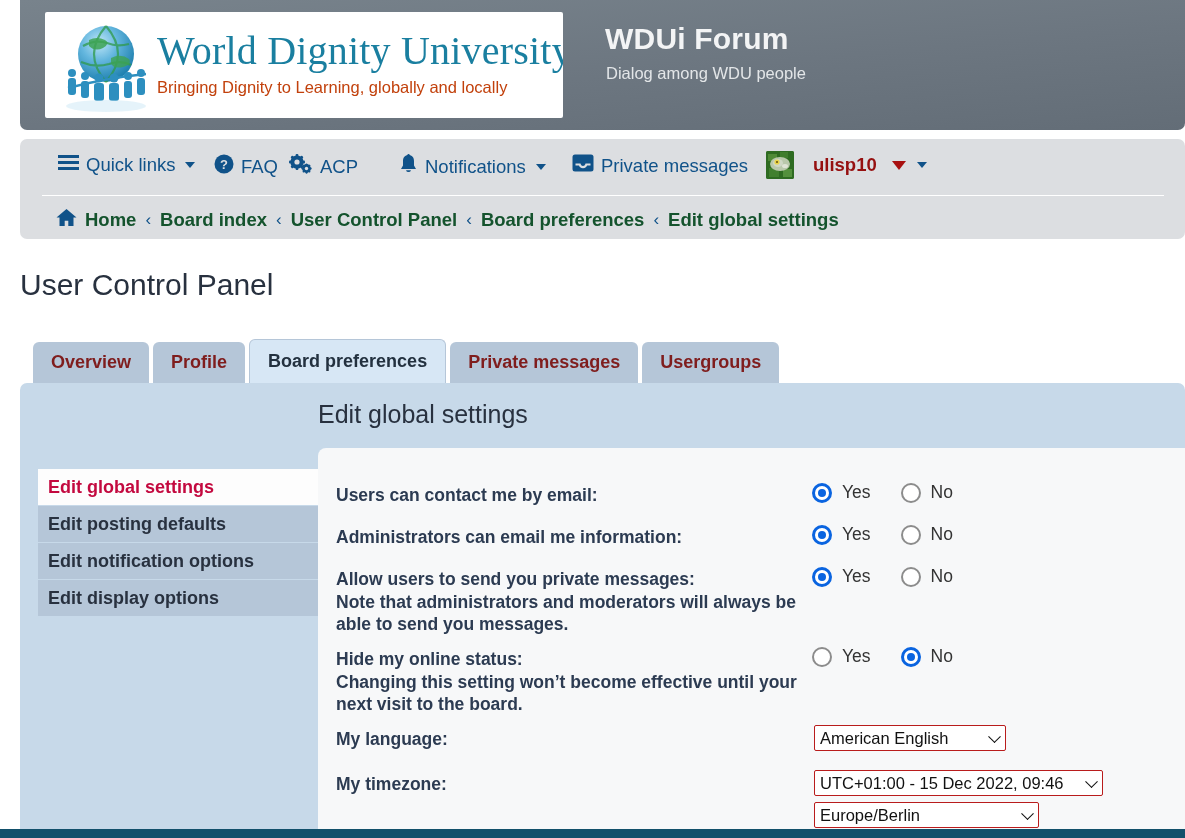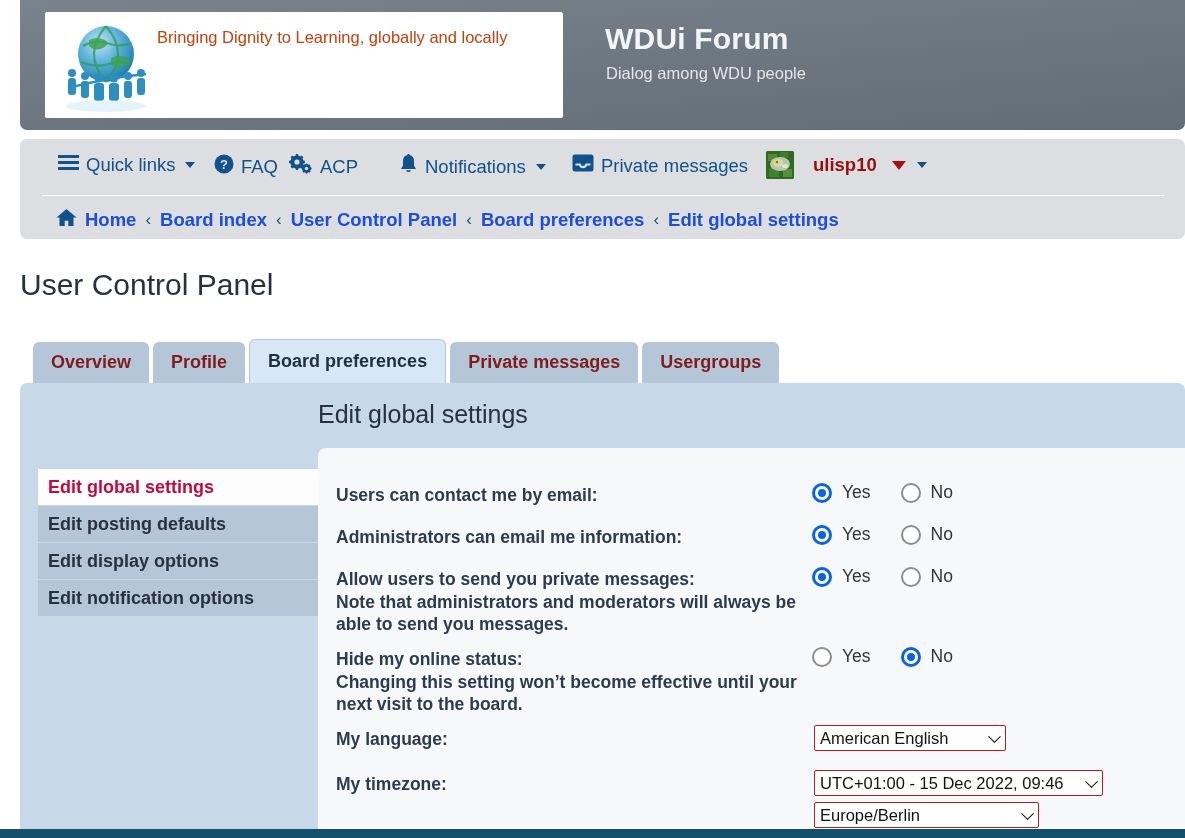--- a/index.html
+++ b/index.html
@@ -60,21 +60,21 @@
   }
   .caret.red { border-top-color:#a81010; border-left-width:7px;border-right-width:7px;border-top-width:9px; }
   .nav-sep {
     position:absolute; left:22px; top:56px; width:1122px; height:1px; background:#fff;
   }
   .breadcrumb {
     position:absolute; left:36px; top:63px; height:36px;
     display:flex; align-items:center; gap:0px;
     font-size:18.5px; font-weight:bold; color:#105289; white-space:nowrap;
   }
-  .crumb { color:#1d4ed8; }
+  .crumb { color:#14532d; }
   .crumb-sep { color:#105289; margin:0 9px; font-weight:normal; font-size:17px; }
 
   .icon { display:inline-block; vertical-align:middle; }
 
   
   .page-title {
     position:absolute; left:20px; top:268px;
     font-size:30px; color:#28313f; font-weight:normal;
   }
 
@@ -203,20 +203,21 @@
             <rect x="50" y="65" width="10" height="18" rx="3"></rect>
           <circle cx="69" cy="58" r="4"></circle>
             <rect x="65" y="63" width="8" height="17" rx="3"></rect>
           <circle cx="82" cy="55" r="4"></circle>
             <rect x="78" y="60" width="8" height="17" rx="3"></rect>
         </g>
         <path d="M9 70 q38 -10 78 -14" stroke="#2d8fbf" stroke-width="2.5" fill="none"></path>
         <ellipse cx="47" cy="88" rx="40" ry="6" fill="#cfeaf5" opacity="0.55"></ellipse>
       </svg>
       <div class="logo-text">
+        <div class="logo-title">World Dignity University</div>
         <div class="logo-sub">Bringing Dignity to Learning, globally and locally</div>
       </div>
     </div>
     <div class="site-title">WDUi Forum</div>
     <div class="site-desc">Dialog among WDU people</div>
   </div>
 
   <div class="navbar">
 
     <div class="nav-item" style="left:38px;">
@@ -337,22 +338,22 @@
     <div class="tab">Usergroups</div>
   </div>
 
   <div class="panel"></div>
   <div class="panel-heading">Edit global settings</div>
   <div class="content-card"></div>
 
   <div class="sidebar">
     <div class="side-item active">Edit global settings</div>
     <div class="side-item">Edit posting defaults</div>
+    <div class="side-item">Edit notification options</div>
     <div class="side-item">Edit display options</div>
-    <div class="side-item">Edit notification options</div>
   </div>
 
   <div class="form-area">
 
     <div class="frow" style="top:14px;">
       <div class="flabel">Users can contact me by email:</div>
       <div class="radios">
         <span class="radio-pair">
           <span class="radio on"></span>
           <span class="rlabel">Yes</span>

